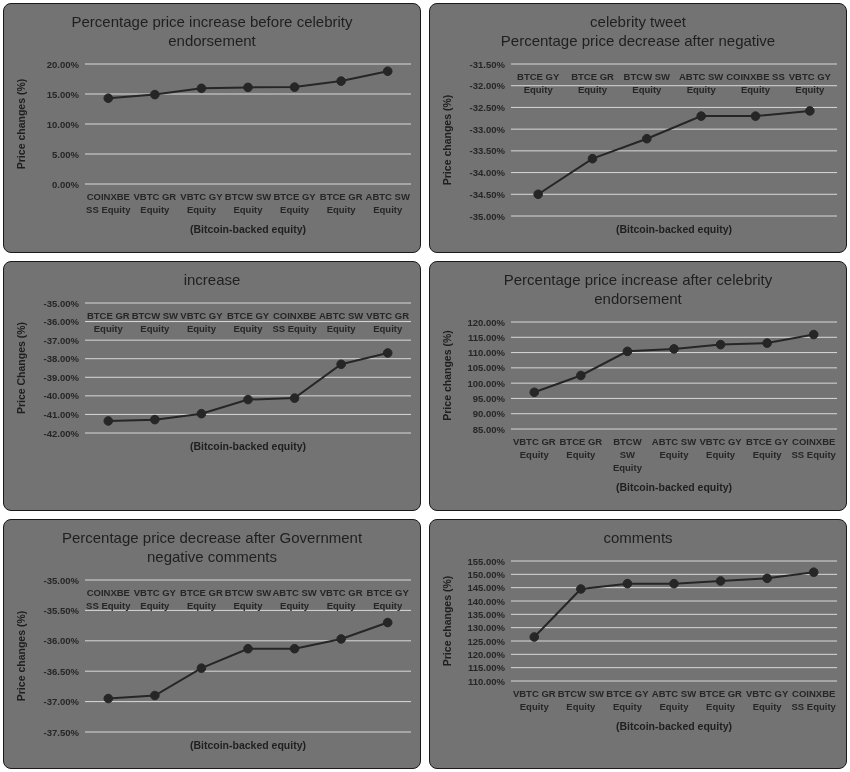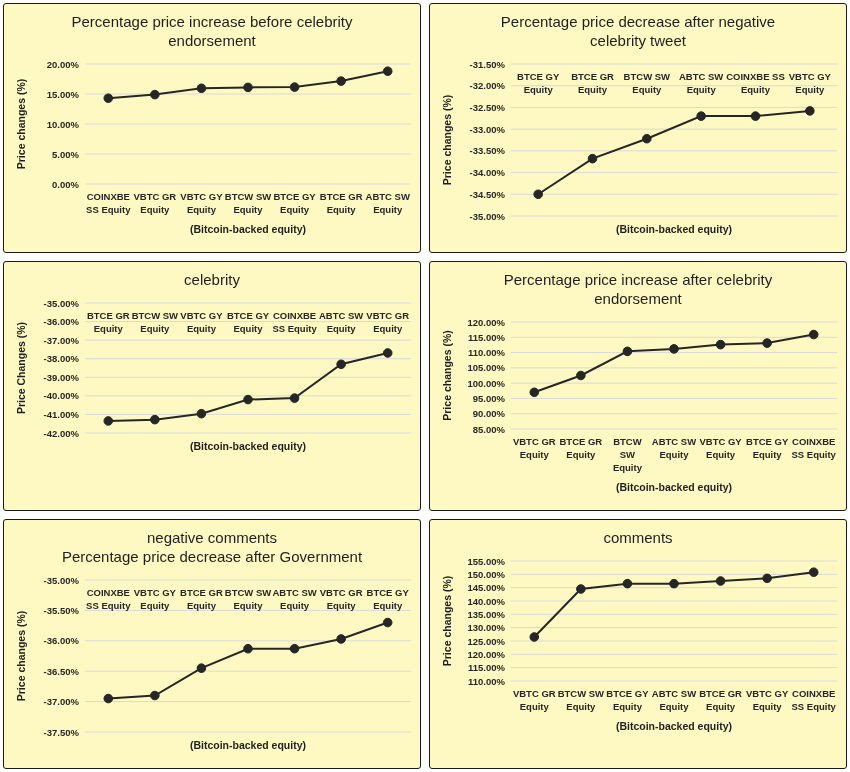--- a/index.html
+++ b/index.html
@@ -13,22 +13,22 @@
     height: 772px;
     box-sizing: border-box;
     display: grid;
     grid-template-columns: 1fr 1fr;
     grid-template-rows: 1fr 1fr 1fr;
     gap: 8px 8px;
     padding: 3px;
   }
   .panel {
     border: 1.6px solid #1a1a1a;
-    border-radius: 3px;
-    background: #fef9c3;
+    border-radius: 8px;
+    background: #737373;
     display: flex;
     flex-direction: column;
     align-items: center;
     overflow: hidden;
   }
   .chart-title {
     margin-top: 9px;
     text-align: center;
     font-size: 15px;
     line-height: 1.26;
@@ -97,22 +97,22 @@
         <text x="380.7142857142857" y="161" class="cat-label" text-anchor="middle">Equity</text>
       </g>
       <g>
         <text x="241" y="181" class="axis-title" text-anchor="middle">(Bitcoin-backed equity)</text>
       </g>
     </svg>
 </section>
 
 <section class="panel">
   <div class="chart-title">
+    <span>celebrity tweet</span>
     <span>Percentage price decrease after negative</span>
-    <span>celebrity tweet</span>
   </div>
   <svg class="chart" id="chart-1" width="410" height="188" viewBox="0 0 410 188">
       <g>
         <line x1="78" y1="12" x2="404" y2="12" class="grid-line"></line>
         <line x1="78" y1="33.71428571428571" x2="404" y2="33.71428571428571" class="grid-line"></line>
         <line x1="78" y1="55.42857142857142" x2="404" y2="55.42857142857142" class="grid-line"></line>
         <line x1="78" y1="77.14285714285714" x2="404" y2="77.14285714285714" class="grid-line"></line>
         <line x1="78" y1="98.85714285714285" x2="404" y2="98.85714285714285" class="grid-line"></line>
         <line x1="78" y1="120.57142857142857" x2="404" y2="120.57142857142857" class="grid-line"></line>
         <line x1="78" y1="142.28571428571428" x2="404" y2="142.28571428571428" class="grid-line"></line>
@@ -155,21 +155,21 @@
         <text x="376.8333333333333" y="41" class="cat-label" text-anchor="middle">Equity</text>
       </g>
       <g>
         <text x="241" y="181" class="axis-title" text-anchor="middle">(Bitcoin-backed equity)</text>
       </g>
     </svg>
 </section>
 
 <section class="panel">
   <div class="chart-title">
-    <span>celebrity</span>
+    <span>increase</span>
   </div>
   <svg class="chart" id="chart-2" width="410" height="166" viewBox="0 0 410 166">
       <g>
         <line x1="78" y1="12" x2="404" y2="12" class="grid-line"></line>
         <line x1="78" y1="30.57142857142857" x2="404" y2="30.57142857142857" class="grid-line"></line>
         <line x1="78" y1="49.14285714285714" x2="404" y2="49.14285714285714" class="grid-line"></line>
         <line x1="78" y1="67.71428571428571" x2="404" y2="67.71428571428571" class="grid-line"></line>
         <line x1="78" y1="86.28571428571428" x2="404" y2="86.28571428571428" class="grid-line"></line>
         <line x1="78" y1="104.85714285714286" x2="404" y2="104.85714285714286" class="grid-line"></line>
         <line x1="78" y1="123.42857142857142" x2="404" y2="123.42857142857142" class="grid-line"></line>
@@ -277,22 +277,22 @@
         <text x="380.7142857142857" y="148" class="cat-label" text-anchor="middle">SS Equity</text>
       </g>
       <g>
         <text x="241" y="181" class="axis-title" text-anchor="middle">(Bitcoin-backed equity)</text>
       </g>
     </svg>
 </section>
 
 <section class="panel">
   <div class="chart-title">
+    <span>Percentage price decrease after Government</span>
     <span>negative comments</span>
-    <span>Percentage price decrease after Government</span>
   </div>
   <svg class="chart" id="chart-4" width="410" height="188" viewBox="0 0 410 188">
       <g>
         <line x1="78" y1="12" x2="404" y2="12" class="grid-line"></line>
         <line x1="78" y1="42.400000000000006" x2="404" y2="42.400000000000006" class="grid-line"></line>
         <line x1="78" y1="72.80000000000001" x2="404" y2="72.80000000000001" class="grid-line"></line>
         <line x1="78" y1="103.2" x2="404" y2="103.2" class="grid-line"></line>
         <line x1="78" y1="133.60000000000002" x2="404" y2="133.60000000000002" class="grid-line"></line>
         <line x1="78" y1="164" x2="404" y2="164" class="grid-line"></line>
       </g>

